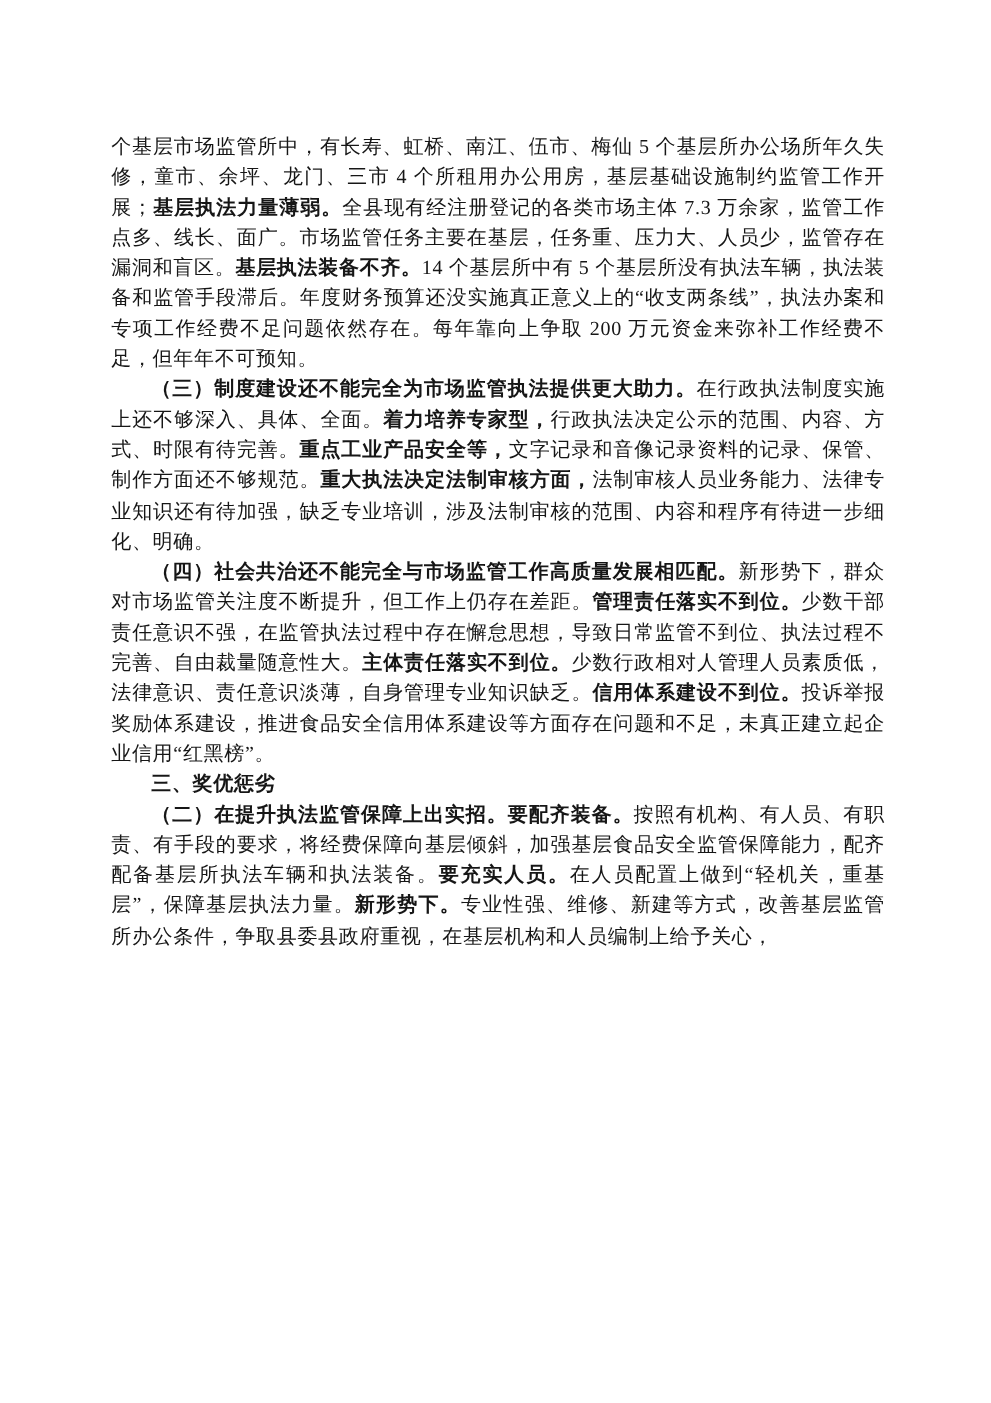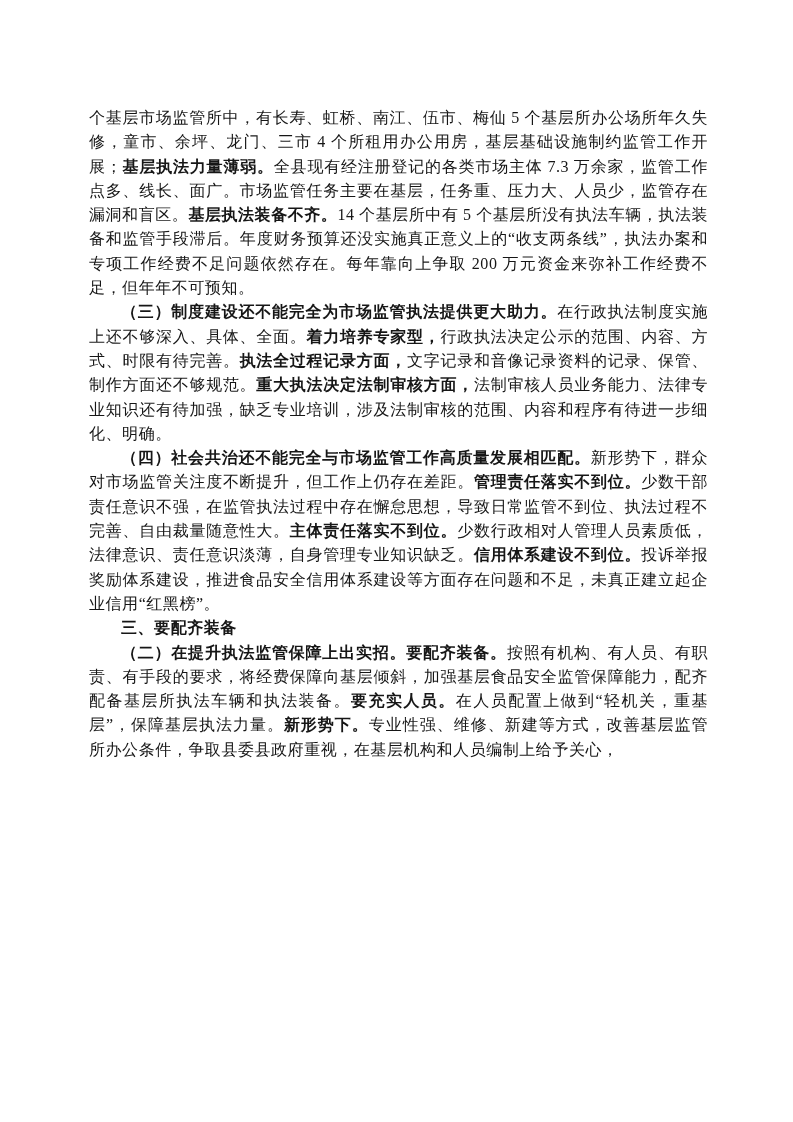--- a/index.html
+++ b/index.html
@@ -51,19 +51,19 @@
     color: #2a2a2a;
     letter-spacing: 0;
   }
 </style>
 </head>
 <body>
 
 <div class="page">
   <div class="doc-body">
     <p class="para no-indent"><span>个基层市场监管所中，有长寿、虹桥、南江、伍市、梅仙 5 个基层所办公场所年久失修，童市、余坪、龙门、三市 4 个所租用办公用房，基层基础设施制约监管工作开展；</span><span class="b">基层执法力量薄弱。</span><span>全县现有经注册登记的各类市场主体 7.3 万余家，监管工作点多、线长、面广。市场监管任务主要在基层，任务重、压力大、人员少，监管存在漏洞和盲区。</span><span class="b">基层执法装备不齐。</span><span>14 个基层所中有 5 个基层所没有执法车辆，执法装备和监管手段滞后。年度财务预算还没实施真正意义上的“收支两条线”，执法办案和专项工作经费不足问题依然存在。每年靠向上争取 200 万元资金来弥补工作经费不足，但年年不可预知。</span></p>
-    <p class="para"><span class="b">（三）制度建设还不能完全为市场监管执法提供更大助力。</span><span>在行政执法制度实施上还不够深入、具体、全面。</span><span class="b">着力培养专家型，</span><span>行政执法决定公示的范围、内容、方式、时限有待完善。</span><span class="b">执法全过程记录方面，</span><span>文字记录和音像记录资料的记录、保管、制作方面还不够规范。</span><span class="b">重大执法决定法制审核方面，</span><span>法制审核人员业务能力、法律专业知识还有待加强，缺乏专业培训，涉及法制审核的范围、内容和程序有待进一步细化、明确。</span></p>
+    <p class="para"><span class="b">（三）制度建设还不能完全为市场监管执法提供更大助力。</span><span>在行政执法制度实施上还不够深入、具体、全面。</span><span class="b">着力培养专家型，</span><span>行政执法决定公示的范围、内容、方式、时限有待完善。</span><span class="b">重点工业产品安全等，</span><span>文字记录和音像记录资料的记录、保管、制作方面还不够规范。</span><span class="b">重大执法决定法制审核方面，</span><span>法制审核人员业务能力、法律专业知识还有待加强，缺乏专业培训，涉及法制审核的范围、内容和程序有待进一步细化、明确。</span></p>
     <p class="para"><span class="b">（四）社会共治还不能完全与市场监管工作高质量发展相匹配。</span><span>新形势下，群众对市场监管关注度不断提升，但工作上仍存在差距。</span><span class="b">管理责任落实不到位。</span><span>少数干部责任意识不强，在监管执法过程中存在懈怠思想，导致日常监管不到位、执法过程不完善、自由裁量随意性大。</span><span class="b">主体责任落实不到位。</span><span>少数行政相对人管理人员素质低，法律意识、责任意识淡薄，自身管理专业知识缺乏。</span><span class="b">信用体系建设不到位。</span><span>投诉举报奖励体系建设，推进食品安全信用体系建设等方面存在问题和不足，未真正建立起企业信用“红黑榜”。</span></p>
-    <p class="para heading"><span class="b">三、要配齐装备</span></p>
+    <p class="para heading"><span class="b">三、奖优惩劣</span></p>
     <p class="para"><span class="b">（二）在提升执法监管保障上出实招。要配齐装备。</span><span>按照有机构、有人员、有职责、有手段的要求，将经费保障向基层倾斜，加强基层食品安全监管保障能力，配齐配备基层所执法车辆和执法装备。</span><span class="b">要充实人员。</span><span>在人员配置上做到“轻机关，重基层”，保障基层执法力量。</span><span class="b">新形势下。</span><span>专业性强、维修、新建等方式，改善基层监管所办公条件，争取县委县政府重视，在基层机构和人员编制上给予关心，</span></p>
   </div>
   <div class="page-number">27</div>
 </div>
 
 </body></html>

